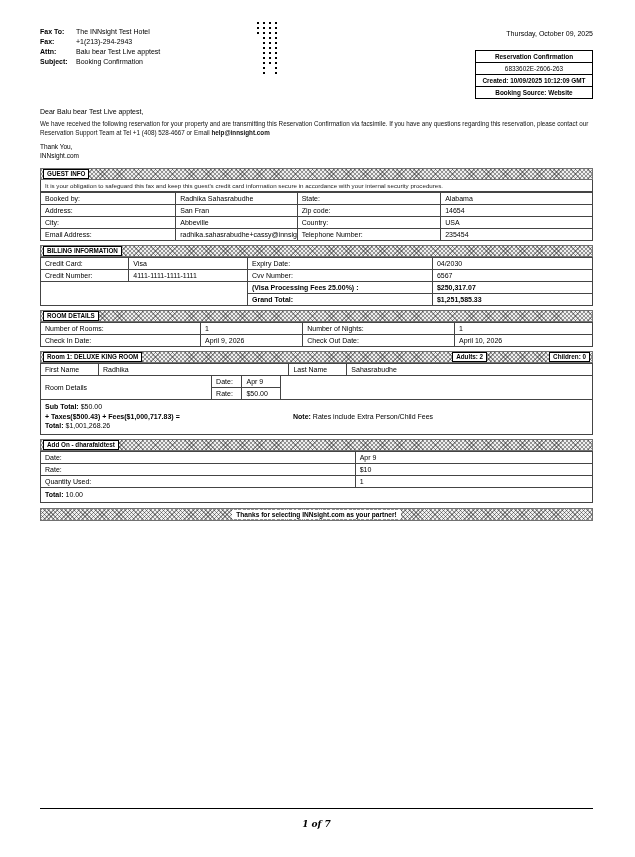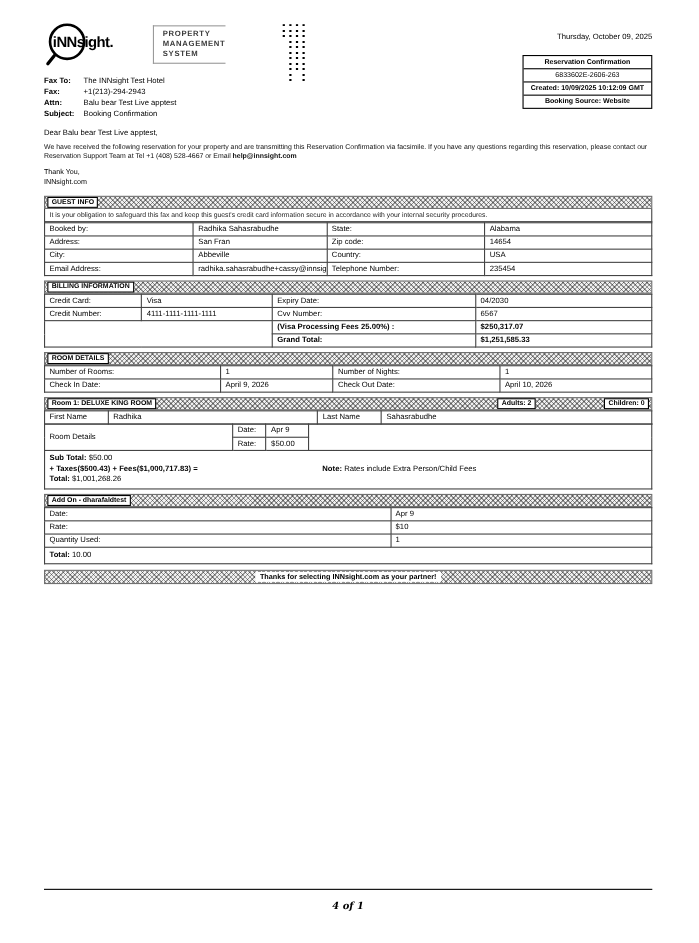--- a/index.html
+++ b/index.html
@@ -72,32 +72,20 @@
   .footer span { font-family:"DejaVu Serif", serif; font-style:italic; font-weight:bold; font-size:9px; }
 </style>
 </head>
 <body>
 
 <div class="page">
   <div class="content">
 
     <div class="header">
       <div>
-        <div class="brand-row">
-          <svg width="92" height="42" viewBox="0 0 92 42">
-            <circle cx="21" cy="18" r="15.5" fill="none" stroke="#000" stroke-width="2.4"></circle>
-            <line x1="9.5" y1="30.5" x2="3.5" y2="38" stroke="#000" stroke-width="3" stroke-linecap="round"></line>
-            <text x="8" y="23" font-family="Liberation Sans, sans-serif" font-size="13.5" font-weight="bold" letter-spacing="-0.5">iNNsight.</text>
-          </svg>
-          <div class="pms">
-            <div>PROPERTY</div>
-            <div>MANAGEMENT</div>
-            <div>SYSTEM</div>
-          </div>
-        </div>
         <div class="fax-block">
           <div><span class="lbl">Fax To:</span><span>The INNsight Test Hotel</span></div>
           <div><span class="lbl">Fax:</span><span>+1(213)-294-2943</span></div>
           <div><span class="lbl">Attn:</span><span>Balu bear Test Live apptest</span></div>
           <div><span class="lbl">Subject:</span><span>Booking Confirmation</span></div>
         </div>
       </div>
 
       <div class="hdr-right">
         <div class="hdr-date">Thursday, October 09, 2025</div>
@@ -303,15 +291,15 @@
   </div>
 
   <div class="fax-marks">
     <div class="col" style="height:14px"></div>
     <div class="col" style="height:52px"></div>
     <div class="col" style="height:44px"></div>
     <div class="col" style="height:52px"></div>
   </div>
 
   <div class="footer">
-    <span>4 of 1</span>
+    <span>1 of 7</span>
   </div>
 </div>
 
 </body></html>

